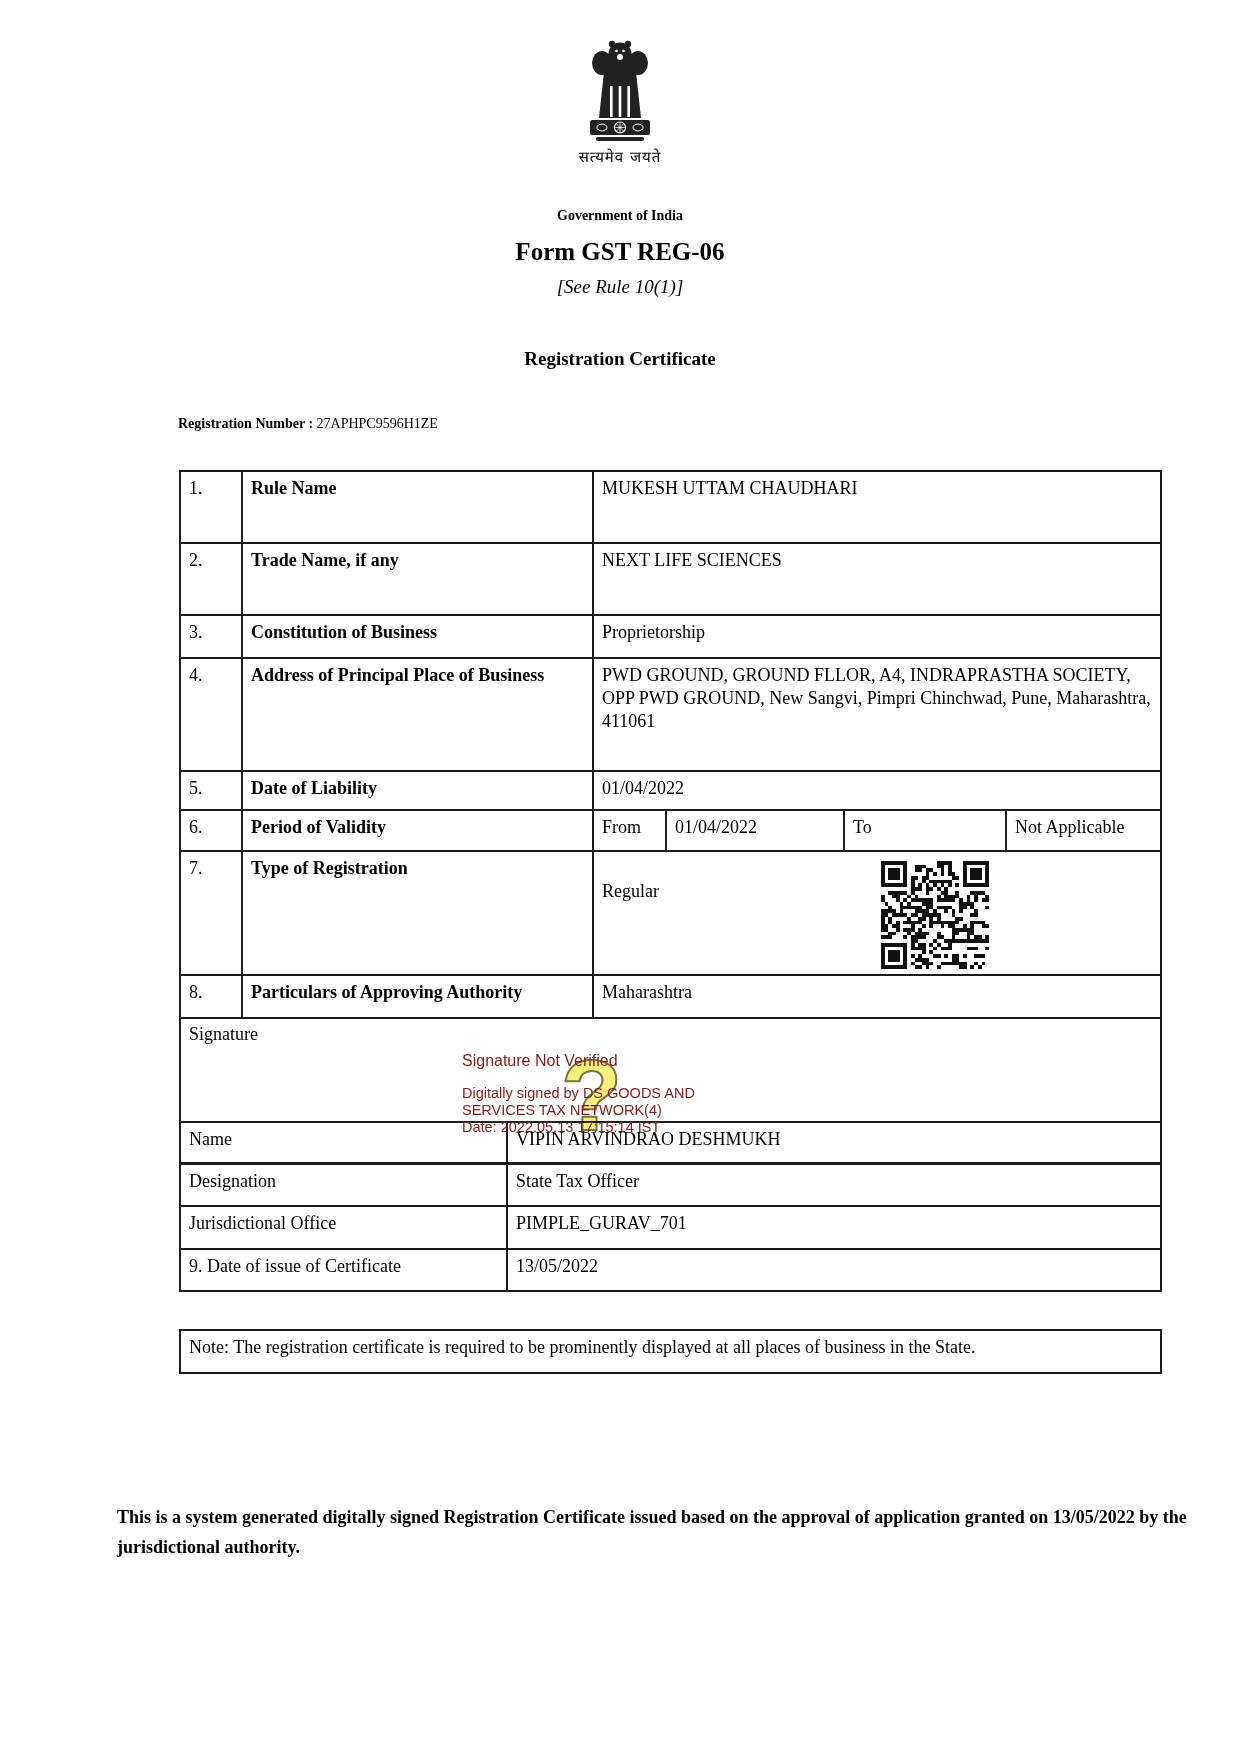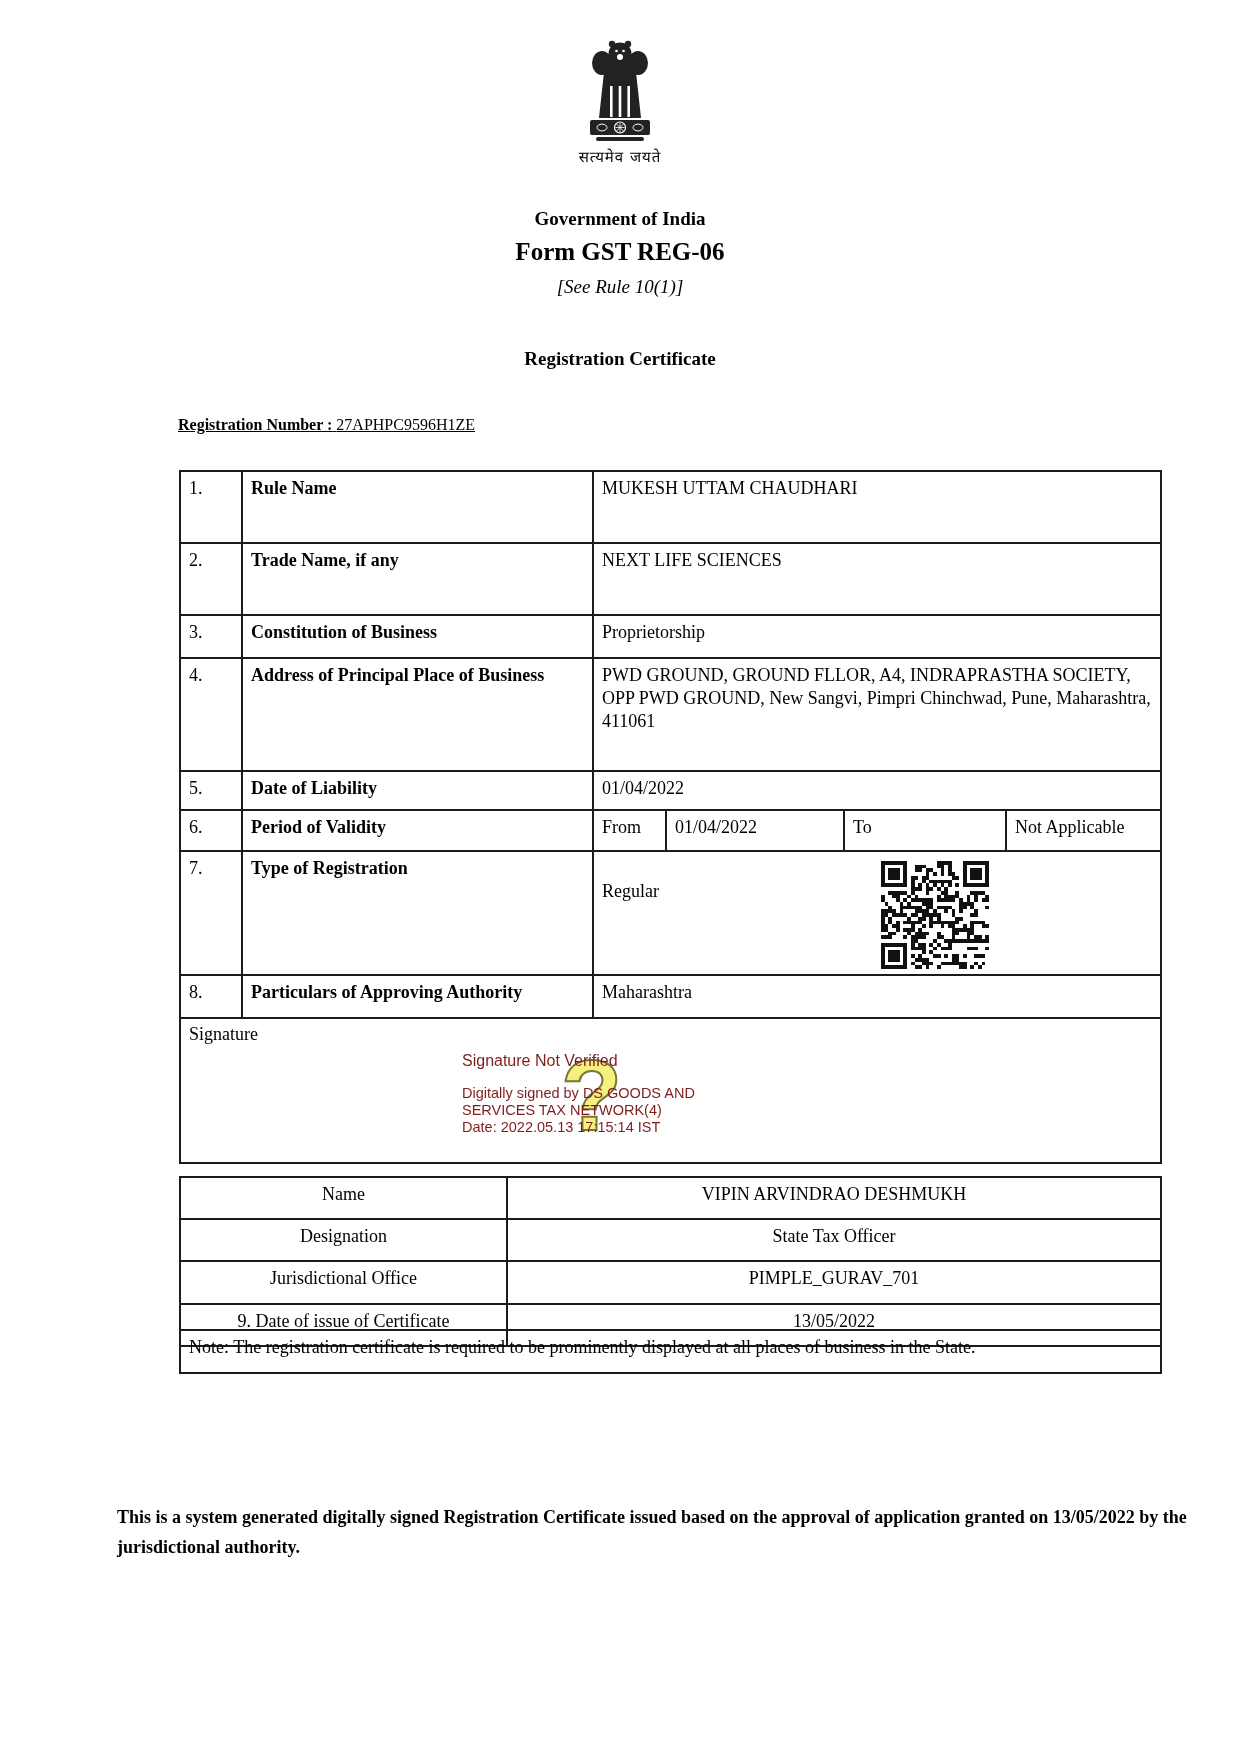--- a/index.html
+++ b/index.html
@@ -4,34 +4,34 @@
 <style>
   html,body{margin:0;padding:0;background:#ffffff;}
   .page{position:relative;width:1140px;height:1755px;margin:12px auto;background:#fff;
         font-family:"Liberation Serif",serif;color:#000;overflow:hidden;}
 
   
   .hline{position:absolute;left:0;width:100%;text-align:center;}
   .emblem-wrap{top:26px;}
   .motto{top:134px;font-size:15px;letter-spacing:1px;
          font-family:"DejaVu Sans","Liberation Serif",serif;}
-  .gov{top:196px;font-size:19px;font-weight:bold;}
+  .gov{top:196px;font-size:14px;font-weight:bold;}
   .form{top:226px;font-size:25px;font-weight:bold;}
   .rule{top:264px;font-size:19px;font-style:italic;}
   .certtitle{top:336px;font-size:19px;font-weight:bold;}
 
-  .regnum{position:absolute;left:128px;top:404px;font-size:16px;text-decoration:underline;}
+  .regnum{position:absolute;left:128px;top:404px;font-size:14px;}
   .regnum .lab{font-weight:bold;}
 
   
   .tbl{border-collapse:collapse;table-layout:fixed;}
   .tbl td{border:2px solid #1c1c1c;vertical-align:top;padding:5px 8px;
           font-size:18px;line-height:23px;overflow:hidden;}
   .tblA{position:absolute;left:129px;top:458px;width:981px;}
-  .tblB{position:absolute;left:129px;top:1164px;width:981px;text-align:center;}
+  .tblB{position:absolute;left:129px;top:1109px;width:981px;}
   .tblC{position:absolute;left:129px;top:1317px;width:981px;}
   .lbl{font-weight:bold;}
   .relcell{position:relative;padding:0 !important;}
   .relcell .inner{position:relative;width:100%;height:100%;}
   .regular-txt{position:absolute;left:8px;top:28px;}
   .qr{position:absolute;left:287px;top:9px;}
 
   
   .sig-label{position:absolute;left:8px;top:4px;}
   .sig-qmark{position:absolute;left:380px;top:26px;z-index:0;

